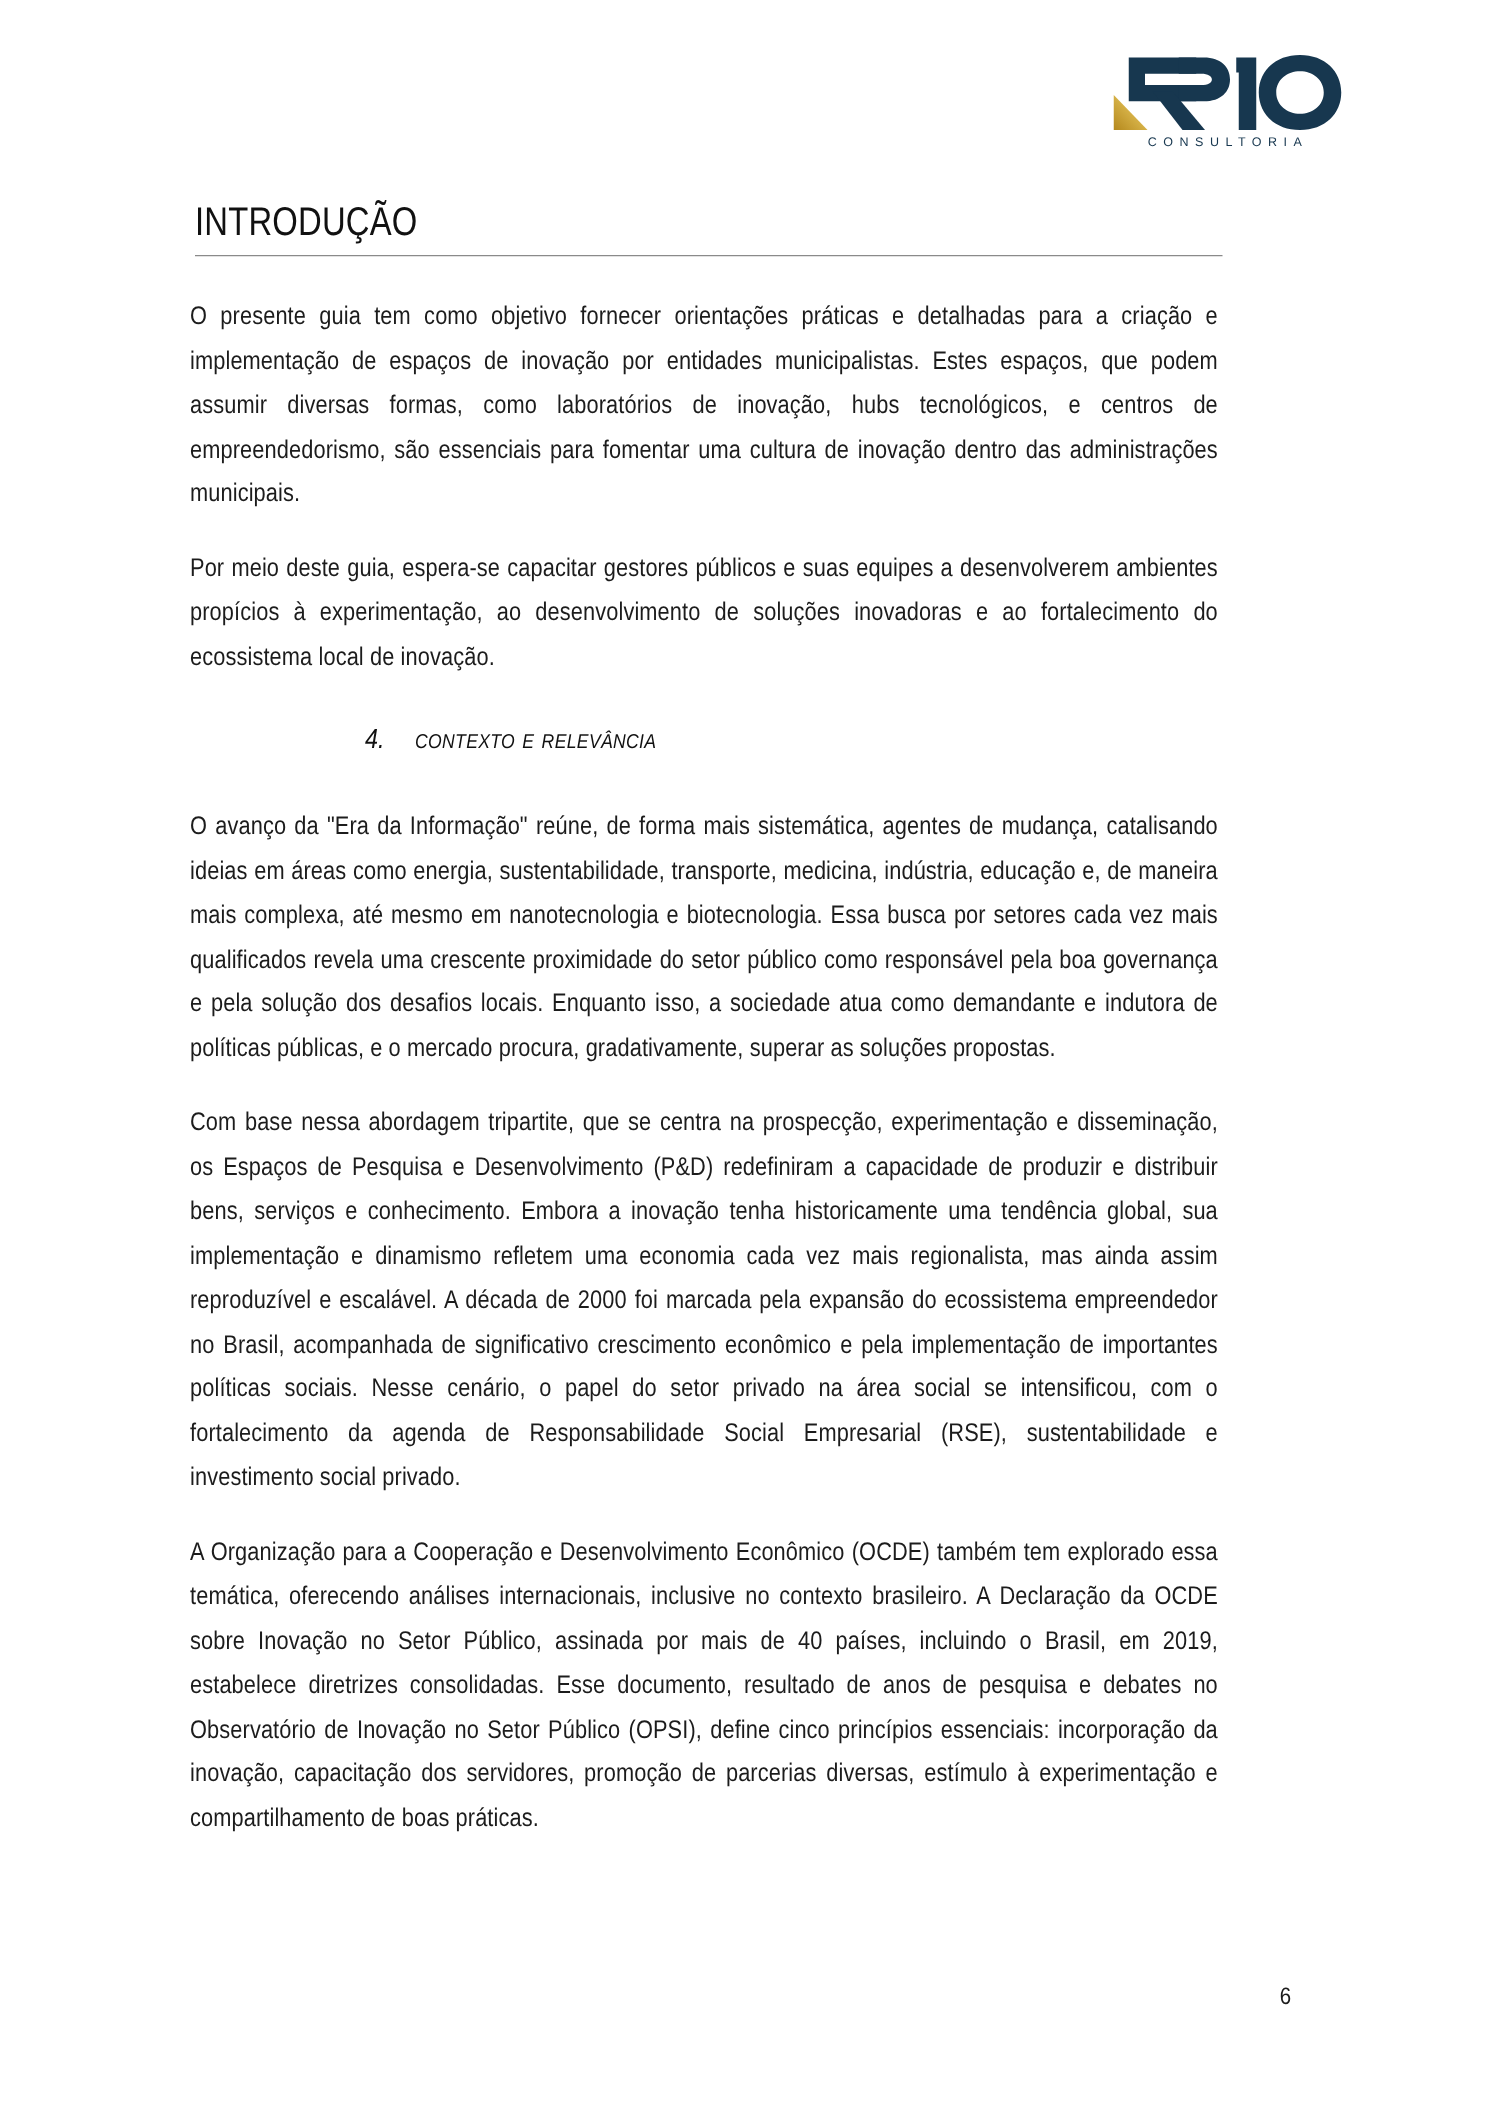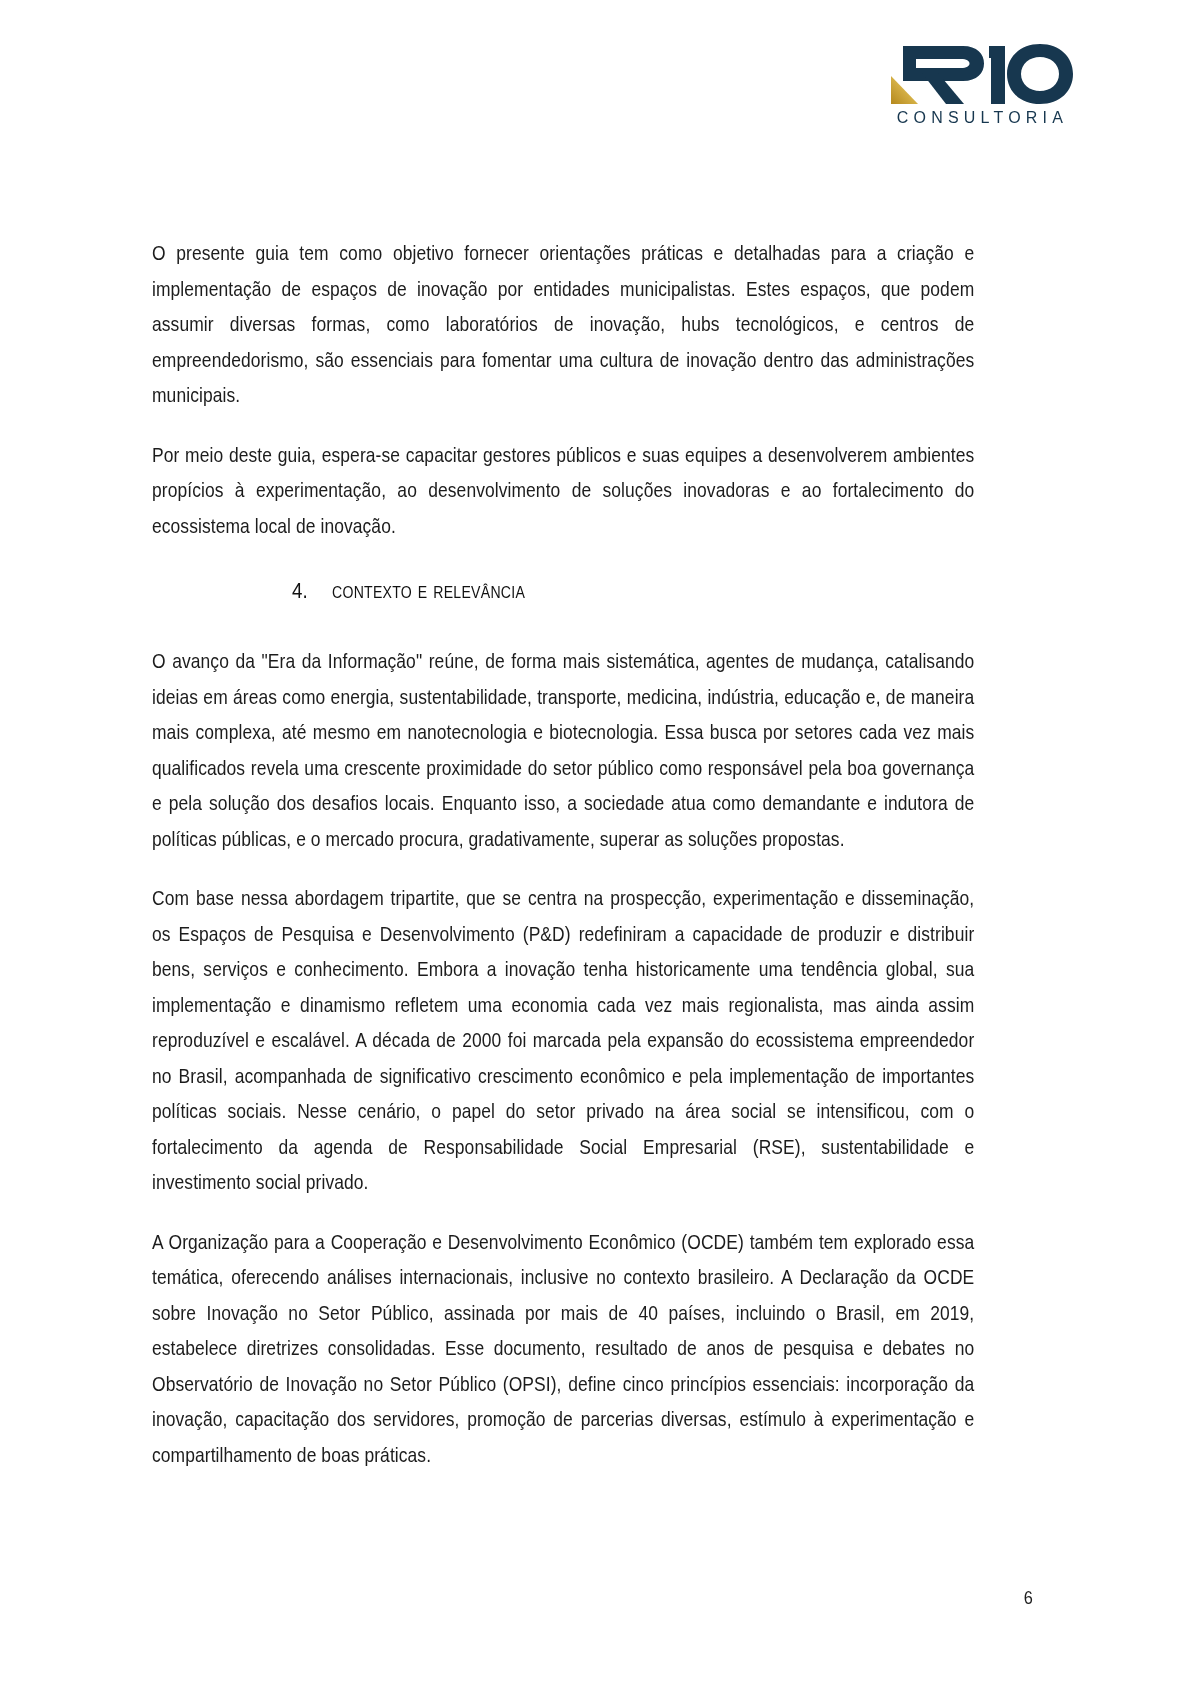--- a/index.html
+++ b/index.html
@@ -39,21 +39,21 @@
     user-select: none;
   }
   .logo-mark {
     position: relative;
     height: 66px;
     width: 190px;
   }
   .logo-mark svg { display: block; }
   .logo-word {
     font-family: "Liberation Sans", "DejaVu Sans", sans-serif;
-    font-size: 16px;
+    font-size: 10px;
     letter-spacing: 5.2px;
     color: #17374f;
     margin-top: 1px;
     padding-left: 5px;
     font-weight: 400;
   }
 
   
   .doc-title-wrap {
     position: absolute;
@@ -97,20 +97,21 @@
     width: 117%;
     letter-spacing: 0.1px;
   }
   p.para.tight { margin-bottom: 22px; }
 
   
   .section-head {
     margin: 34px 0 40px 0;
     padding-left: 140px;
     font-size: 0;
+    font-style: italic;
   }
   .section-head .num {
     display: inline-block;
     font-size: 22px;
     color: #111;
     vertical-align: baseline;
     transform: scaleX(0.85);
     transform-origin: left bottom;
   }
   .section-head .sc {
@@ -168,20 +169,24 @@
           <path d="M118 4 L104 4 L104 16 L106 16 L106 62 L120 62 L120 4 Z" fill="#17374f"></path>
 
           <path d="M155 2 C175 2 188 15 188 32 C188 49 175 62 155 62 C135 62 122 49 122 32 C122 15 135 2 155 2 Z
                    M155 15 C145 15 136 21.5 136 32 C136 42.5 145 49 155 49 C165 49 174 42.5 174 32 C174 21.5 165 15 155 15 Z" fill="#17374f"></path>
         </svg>
       </div>
       <div class="logo-word">CONSULTORIA</div>
     </div>
   </div>
 
+  <div class="doc-title-wrap">
+    <h1 class="doc-title">INTRODUÇÃO</h1>
+    <div class="title-rule"></div>
+  </div>
 
   <div class="content">
 
     <p class="para">O presente guia tem como objetivo fornecer orientações práticas e detalhadas para a criação e implementação de espaços de inovação por entidades municipalistas. Estes espaços, que podem assumir diversas formas, como laboratórios de inovação, hubs tecnológicos, e centros de empreendedorismo, são essenciais para fomentar uma cultura de inovação dentro das administrações municipais.</p>
 
     <p class="para tight">Por meio deste guia, espera-se capacitar gestores públicos e suas equipes a desenvolverem ambientes propícios à experimentação, ao desenvolvimento de soluções inovadoras e ao fortalecimento do ecossistema local de inovação.</p>
 
     <div class="section-head">
       <span class="num">4.</span><span class="sc">Contexto e Relevância</span>
     </div>

